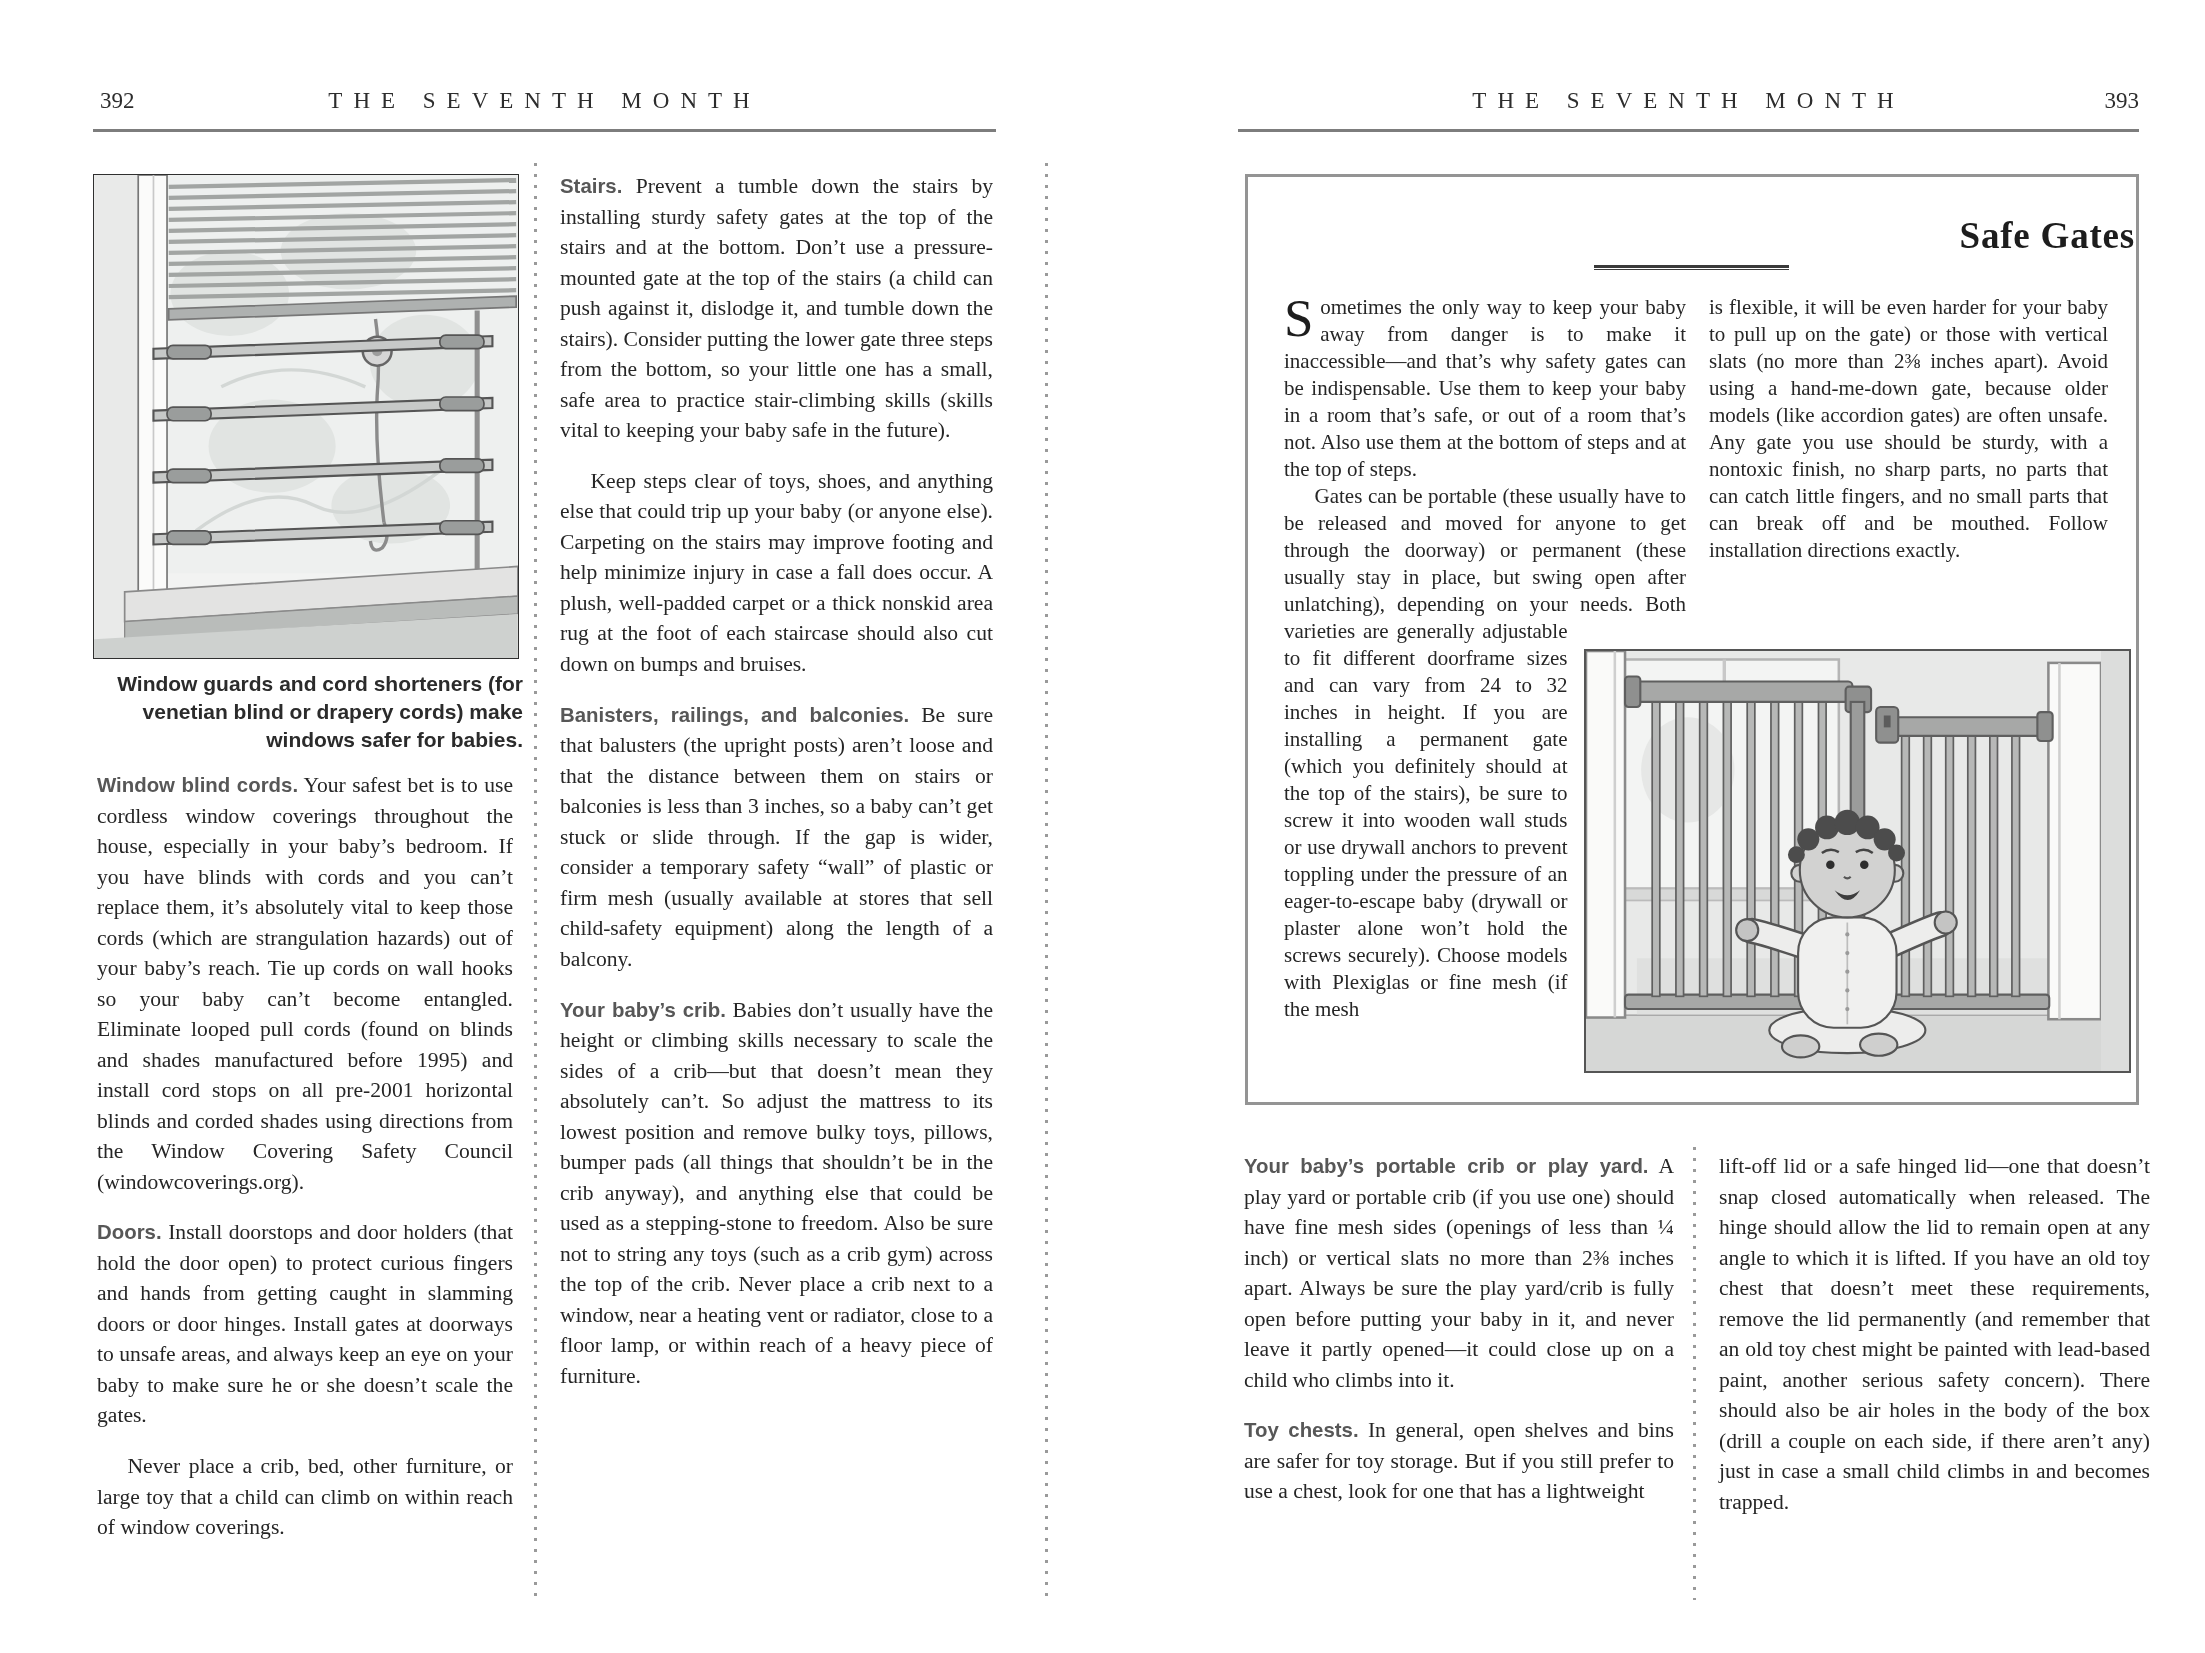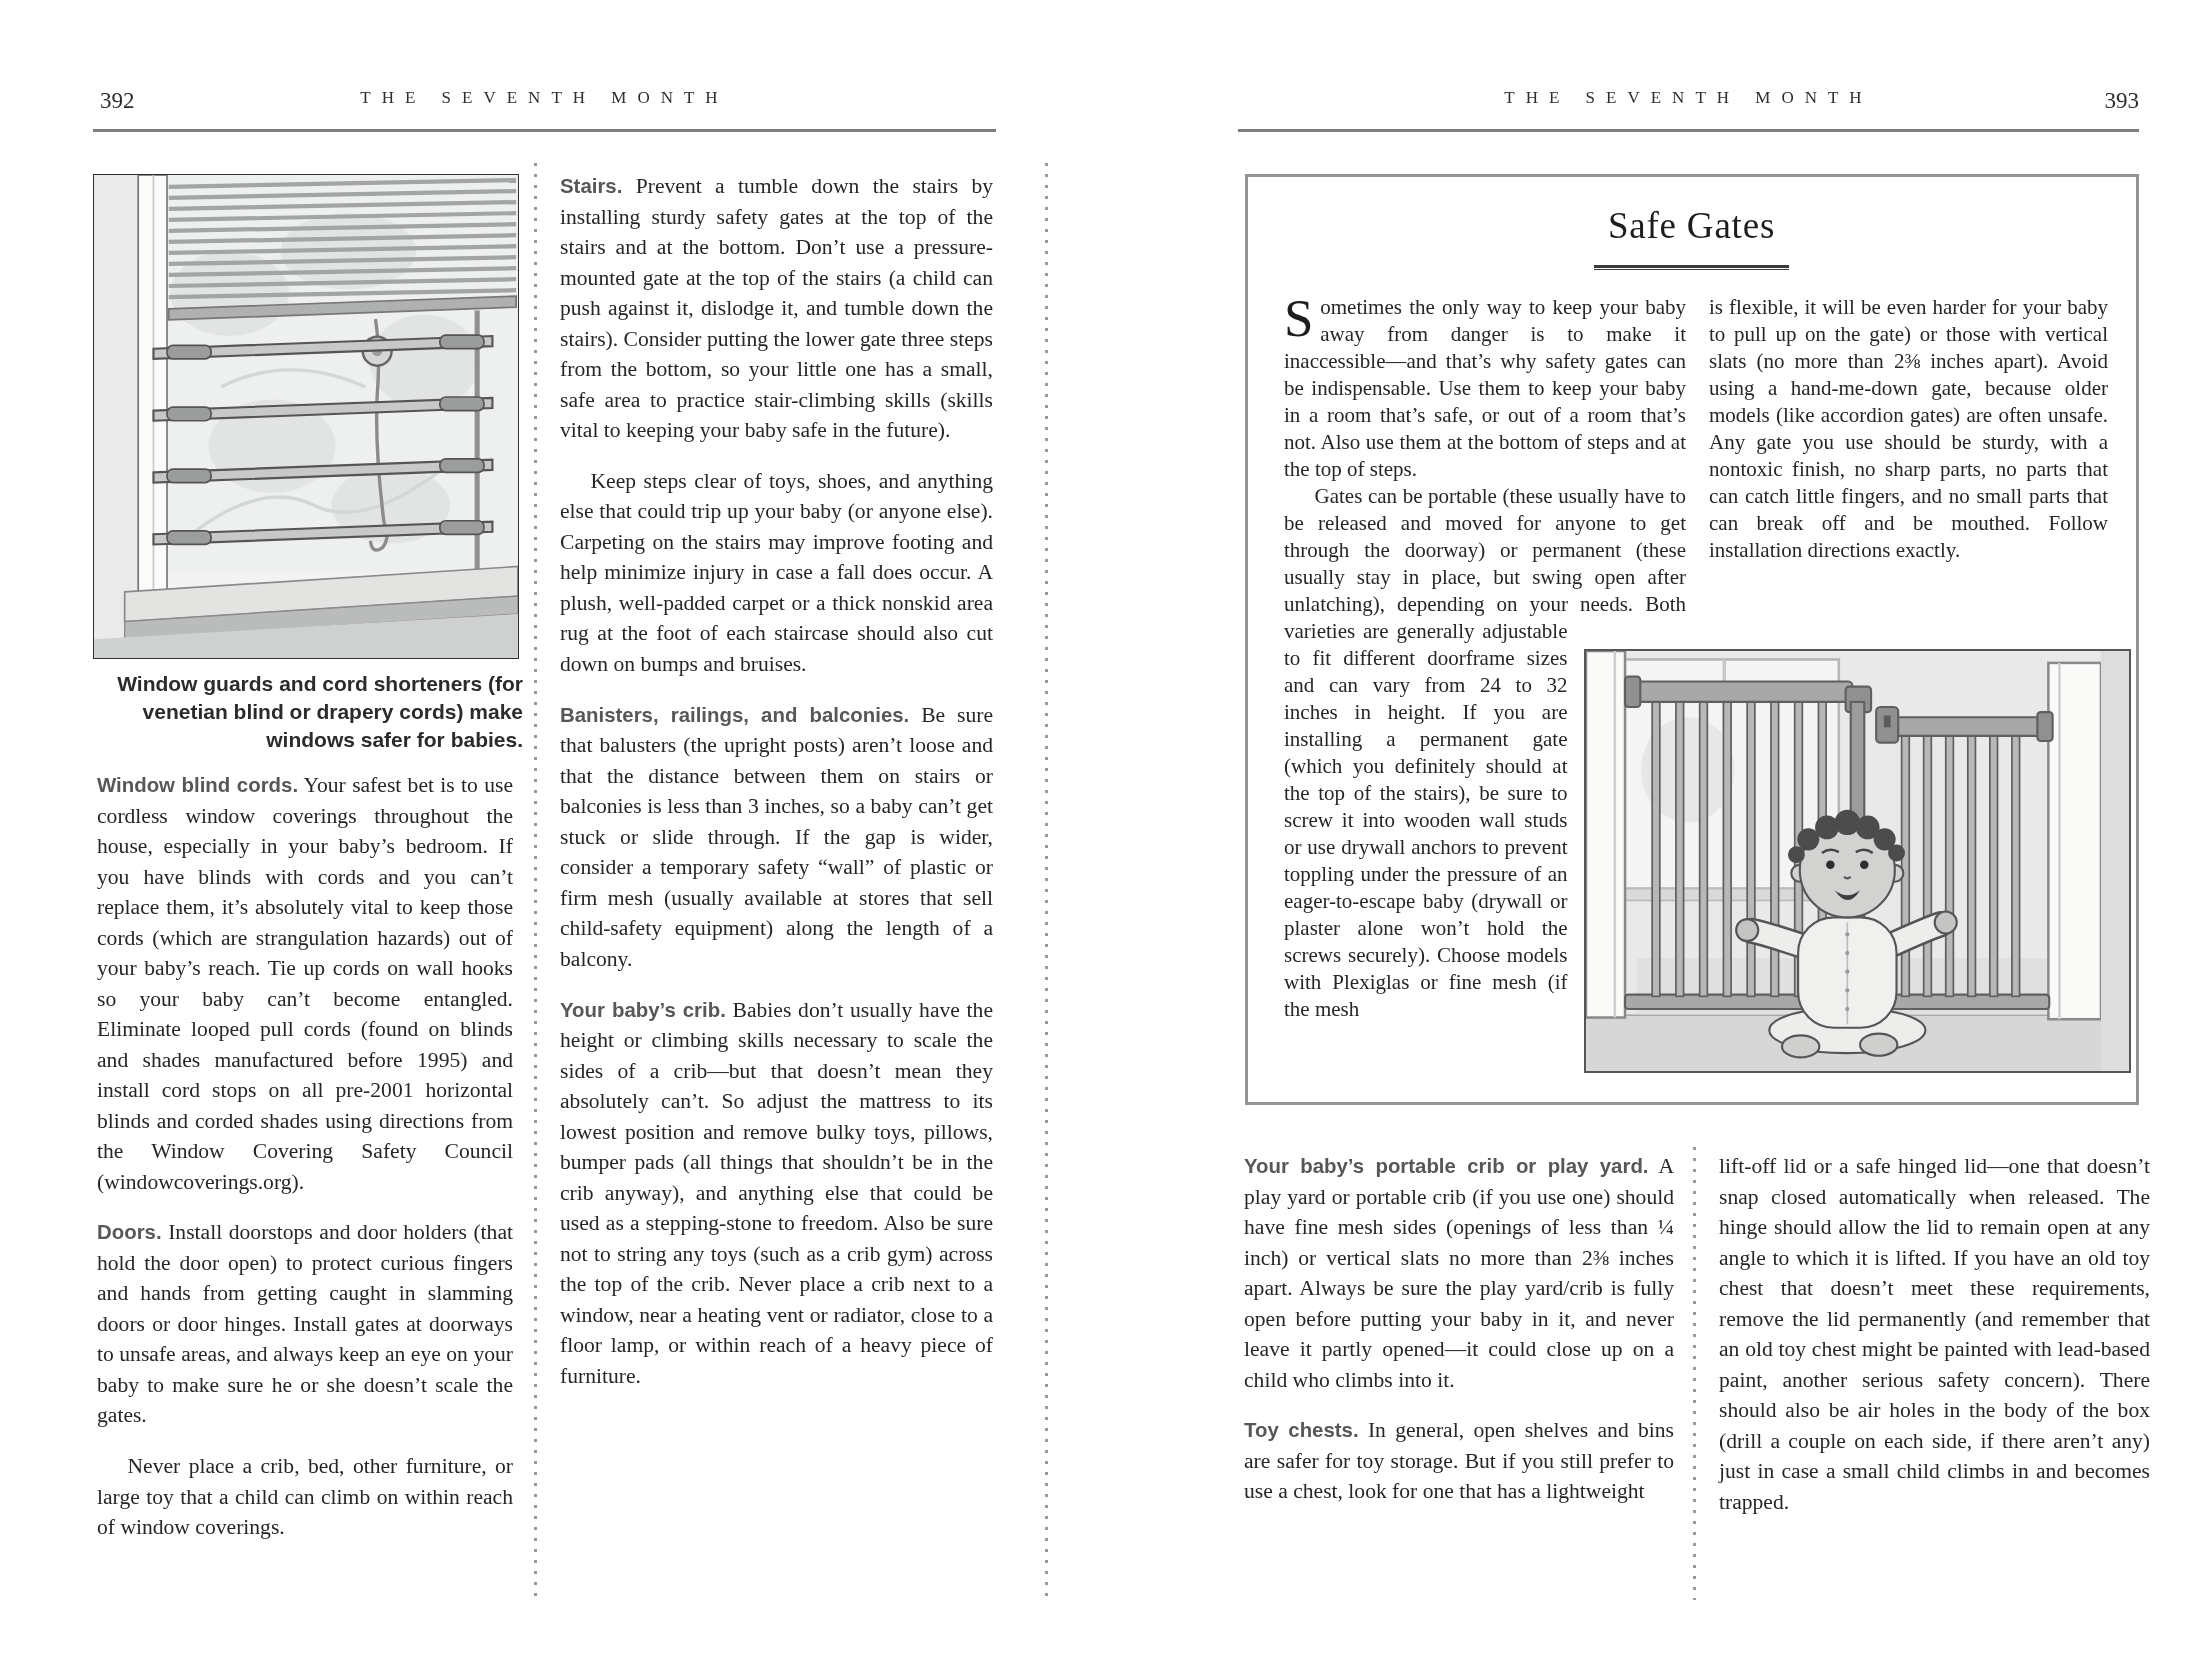--- a/index.html
+++ b/index.html
@@ -4,21 +4,21 @@
 <style>
   html,body{margin:0;padding:0;}
   body{
     width:2205px;height:1654px;position:relative;overflow:hidden;
     background:#ffffff;
     font-family:"Liberation Serif",serif;
   }
   .abs{position:absolute;}
   
   .running-head{
-    font-family:"Liberation Serif",serif;font-size:17px;letter-spacing:11px;
+    font-family:"Liberation Serif",serif;font-size:23px;letter-spacing:11px;
     color:#2d2d2d;text-align:center;
   }
   .page-num{font-family:"Liberation Serif",serif;font-size:23px;color:#2d2d2d;}
   .head-rule{height:2.5px;background:#7d7d7d;}
   
   .body-text{
     font-size:21.6px;line-height:30.5px;color:#262626;
     text-align:justify;hyphens:auto;
   }
   .body-text p{margin:4px;}
@@ -37,22 +37,22 @@
   .illo{border:1.7px solid #2f2f2f;background:#fff;overflow:hidden;}
   .caption{
     font-family:"Liberation Sans",sans-serif;font-weight:bold;
     font-size:21px;line-height:28px;color:#2b2b2b;text-align:right;
   }
   
   .sg-box{
     border:3.4px solid #949494;background:#ffffff;box-sizing:border-box;
   }
   .sg-title{
-    font-family:"Liberation Serif",serif;font-weight:normal;font-size:37px;
-    color:#1d1d1d;text-align:center;letter-spacing:0.8px;
+    font-family:"Liberation Serif",serif;font-weight:bold;font-size:37px;
+    color:#1d1d1d;text-align:right;letter-spacing:0.8px;margin-top:10px;
   }
   .sg-rule{
     border-top:3.4px solid #3a3a3a;border-bottom:1.7px solid #3a3a3a;height:5.1px;
     box-sizing:border-box;
   }
   .box-text{
     font-size:21px;line-height:27px;color:#262626;text-align:justify;hyphens:auto;
   }
   .box-text p{margin:0;}
   .dropcap{

